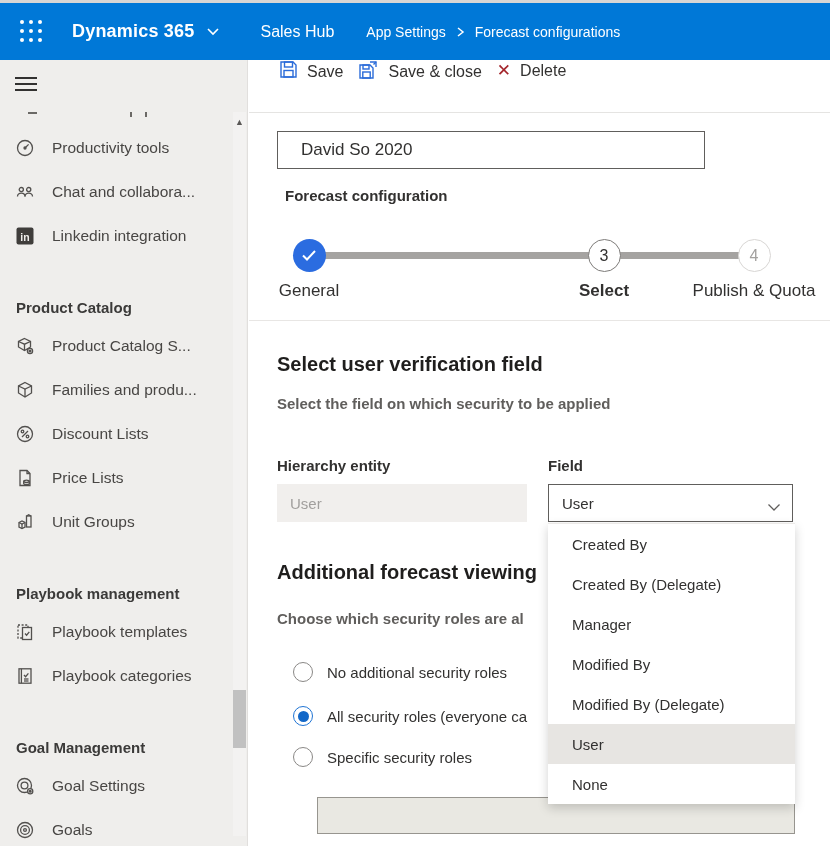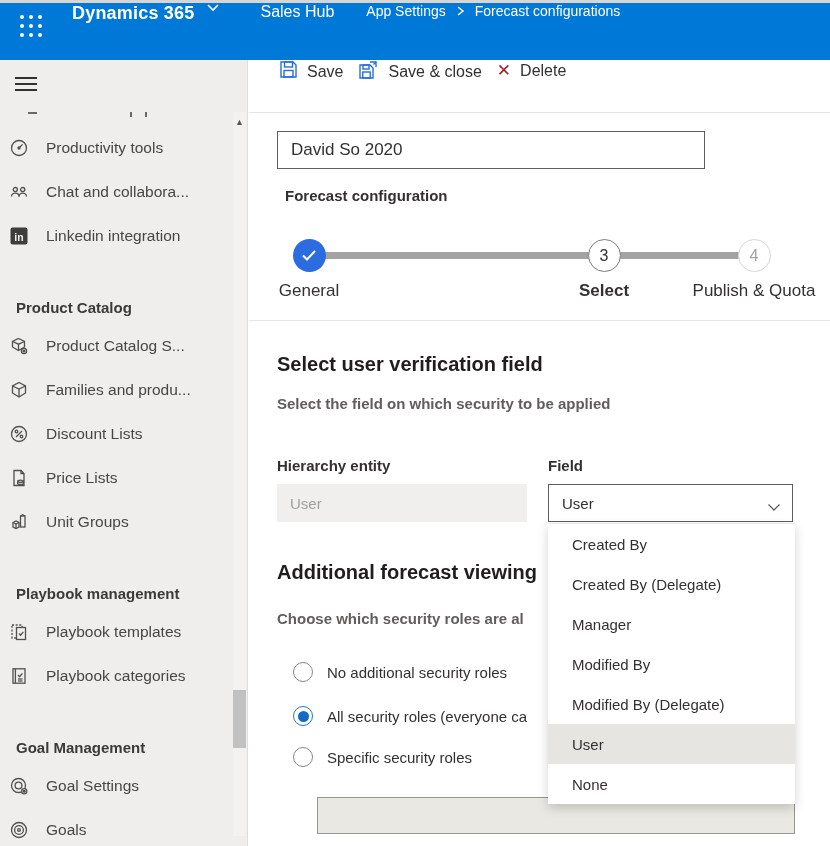--- a/index.html
+++ b/index.html
@@ -4,41 +4,41 @@
 <style>
   * { margin:0; padding:0; box-sizing:border-box; }
   html,body { width:830px; height:846px; overflow:hidden;
     font-family:"Liberation Sans", sans-serif; background:#fff; color:#323130; }
 
   
   .window-strip { position:absolute; left:0; top:0; width:830px; height:3px; background:#d8d6d4; }
 
   
   .topbar { position:absolute; left:0; top:3px; width:830px; height:57px;
-    background:#0078D7; display:flex; align-items:flex-start; color:#fff; }
+    background:#0078D7; display:flex; align-items:center; color:#fff; }
   .waffle { width:46px; height:46px; margin-left:8px; display:grid;
     grid-template-columns:repeat(3,5px); grid-template-rows:repeat(3,5px);
     gap:4px; place-content:center; cursor:pointer; }
   .waffle i { width:4px; height:4px; background:#fff; border-radius:50%; }
   .brand { font-size:18px; font-weight:700; margin-left:18px; letter-spacing:.2px; }
   .brand-chev { margin-left:12px; display:flex; align-items:center; }
   .app-name { font-size:16px; margin-left:40px; }
   .crumbs { display:flex; align-items:center; margin-left:32px; font-size:14px; gap:10px; }
   .crumbs .sep { display:flex; align-items:center; }
 
   
   .sidebar { position:absolute; left:0; top:60px; width:248px; height:786px;
     background:#efeeec; border-right:1px solid #e1dfdd; overflow:hidden; }
   .hamburger { height:48px; display:flex; align-items:center; padding-left:15px; cursor:pointer; }
   .hamburger .bars { width:22px; }
   .hamburger .bars i { display:block; height:2px; background:#323130; margin:4px 0; }
   .clipped-row { height:18px; position:relative; }
   .clipped-row i { position:absolute; top:4px; background:#6b6966; }
   .nav { padding:0; }
-  .nav-item { height:44px; display:flex; align-items:center; padding-left:8px;
+  .nav-item { height:44px; display:flex; align-items:center; padding-left:14px;
     cursor:pointer; color:#484644; font-size:15.5px; }
   .nav-item .ic { width:22px; height:22px; margin-right:16px; flex:0 0 22px;
     display:flex; align-items:center; justify-content:center; }
   .nav-header { height:40px; margin-top:26px; display:flex; align-items:flex-end;
     padding:0 0 8px 16px; font-size:15px; font-weight:700; color:#3b3a39; }
   svg.sic { stroke:#52504e; fill:none; stroke-width:1.3; }
 
   
   .sb-track { position:absolute; right:1px; top:52px; width:13px; height:724px; background:#f3f2f1; }
   .sb-up { position:absolute; right:1px; top:55px; width:13px; height:14px;
@@ -48,21 +48,21 @@
   
   .cmdbar { position:absolute; left:249px; top:60px; width:581px; height:53px; background:#fff;
     border-bottom:1px solid #e5e4e2; display:flex; align-items:flex-start; padding-left:30px; gap:15px; }
   .cmd { display:flex; align-items:center; gap:9px; font-size:16px; color:#323130; cursor:pointer; }
   .cmd .x { color:#A4262C; font-size:17px; font-weight:400; }
 
   
   .content { position:absolute; left:249px; top:113px; width:581px; height:733px; background:#fff; }
 
   .name-input { position:absolute; left:28px; top:18px; width:428px; height:38px;
-    border:1px solid #605e5c; font-size:17px; color:#323130; padding:0 13px;
+    border:1px solid #605e5c; font-size:17px; color:#323130; padding:0 23px;
     font-family:"Liberation Sans",sans-serif; background:#fff; }
   .config-label { position:absolute; left:36px; top:74px; font-size:15px; font-weight:700; color:#323130; }
 
   
   .wizard { position:absolute; left:0; top:126px; width:581px; height:76px; }
   .wz-line { position:absolute; left:60px; top:13px; width:446px; height:7px; background:#a5a3a1; }
   .wz-step { position:absolute; top:0; width:120px; margin-left:-60px; text-align:center; cursor:pointer; }
   .wz-circle { width:33px; height:33px; border-radius:50%; margin:0 auto;
     display:flex; align-items:center; justify-content:center; position:relative; background:#fff; }
   .wz-step.s1 { left:60px; } .wz-step.s2 { left:208px; } .wz-step.s3 { left:355px; } .wz-step.s4 { left:505px; width:150px; margin-left:-75px; }

